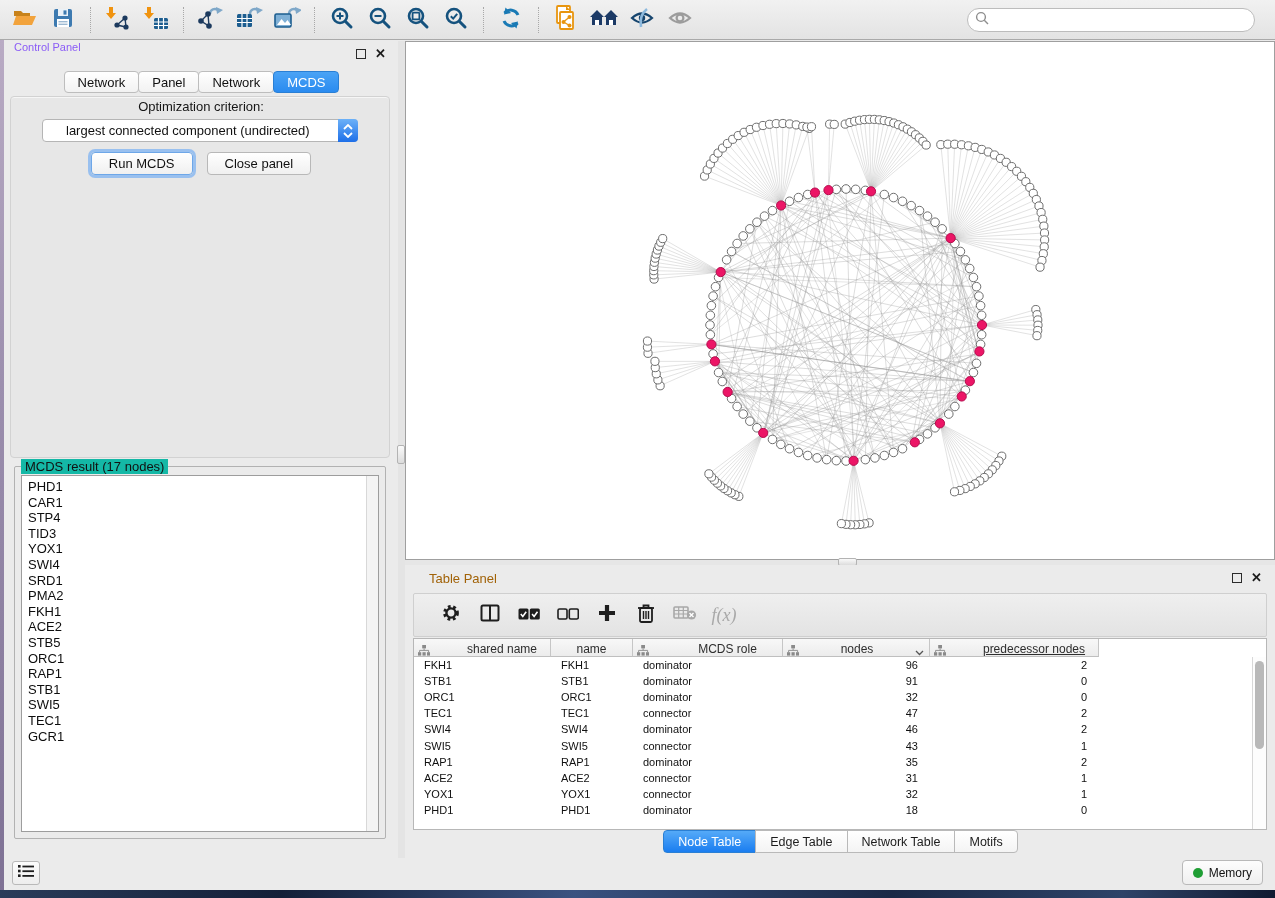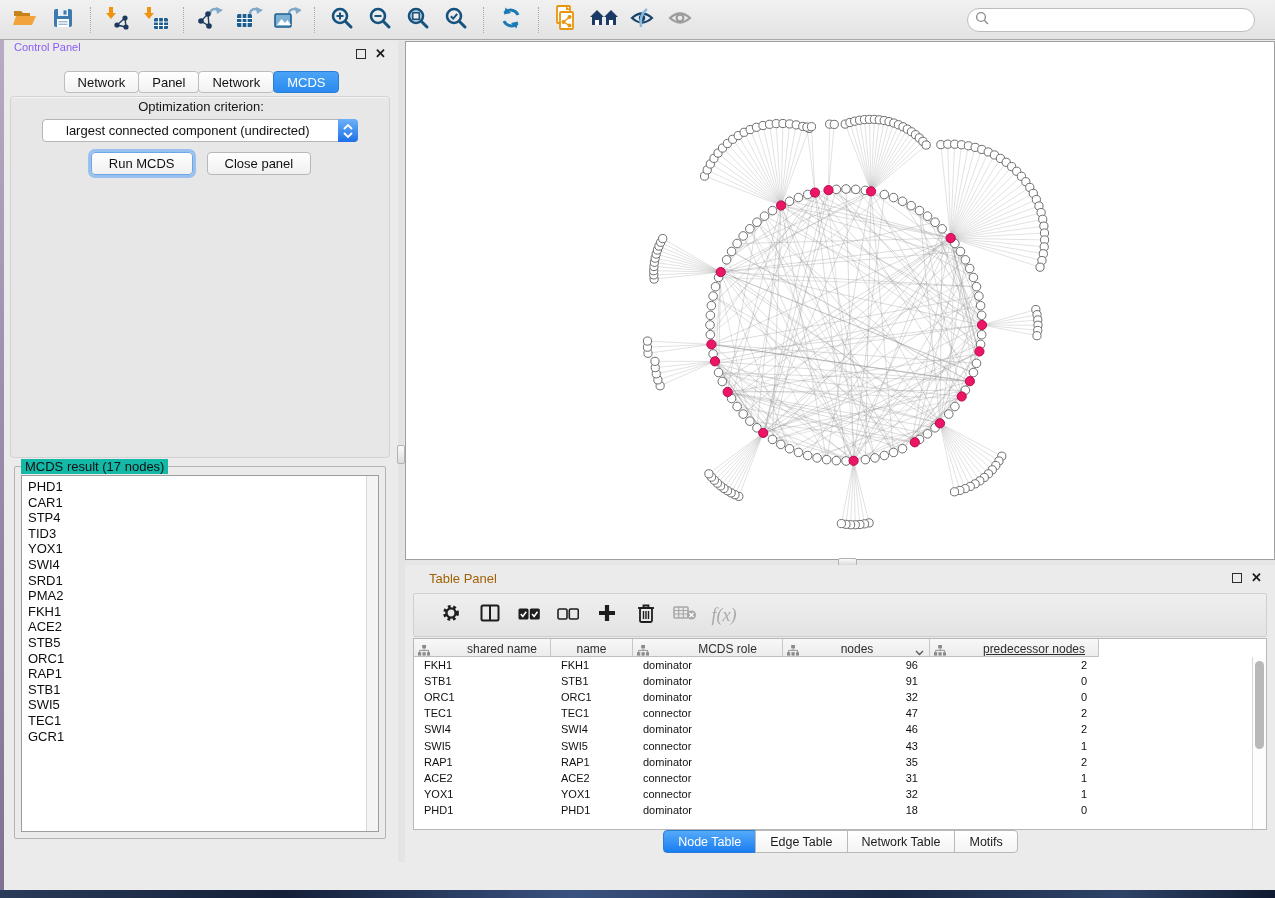--- a/index.html
+++ b/index.html
@@ -1098,14 +1098,34 @@
     </div>
 
     <div class="tp-tabs" id="tp-tabs">
         <div class="tp-tab active">Node Table</div>
         <div class="tp-tab">Edge Table</div>
         <div class="tp-tab">Network Table</div>
         <div class="tp-tab">Motifs</div>
       </div>
   </div>
 
+  <div class="status-bar">
+    <div class="sb-list-btn">
+      <span>
+        <svg width="16" height="14" viewBox="0 0 16 14">
+            <g fill="#1e1e1e">
+              <rect x="0" y="1" width="2.6" height="2.6"></rect>
+              <rect x="4.4" y="1.6" width="11.6" height="1.8"></rect>
+              <rect x="0" y="5.7" width="2.6" height="2.6"></rect>
+              <rect x="4.4" y="6.3" width="11.6" height="1.8"></rect>
+              <rect x="0" y="10.4" width="2.6" height="2.6"></rect>
+              <rect x="4.4" y="11" width="11.6" height="1.8"></rect>
+            </g>
+          </svg>
+      </span>
+    </div>
+    <div class="sb-memory">
+      <span class="sb-dot"></span>
+      <span>Memory</span>
+    </div>
+  </div>
 
 </div>
 
 </body></html>

